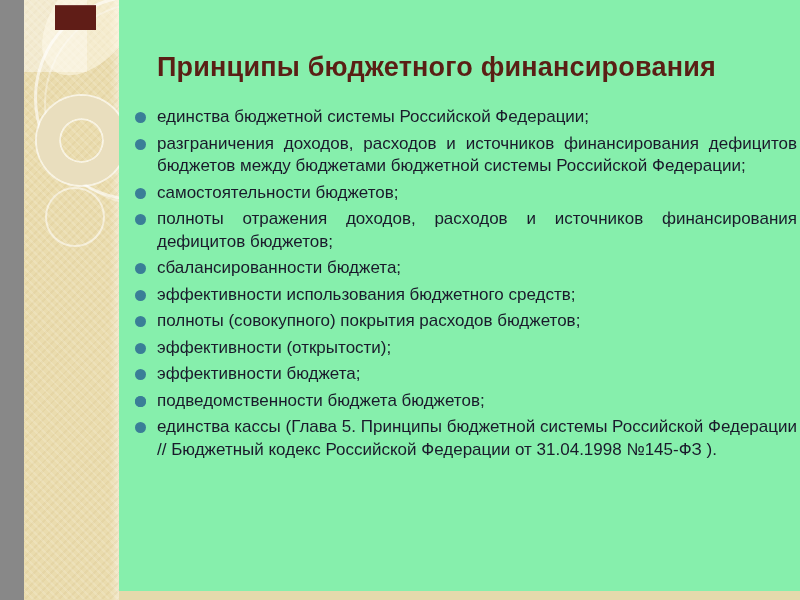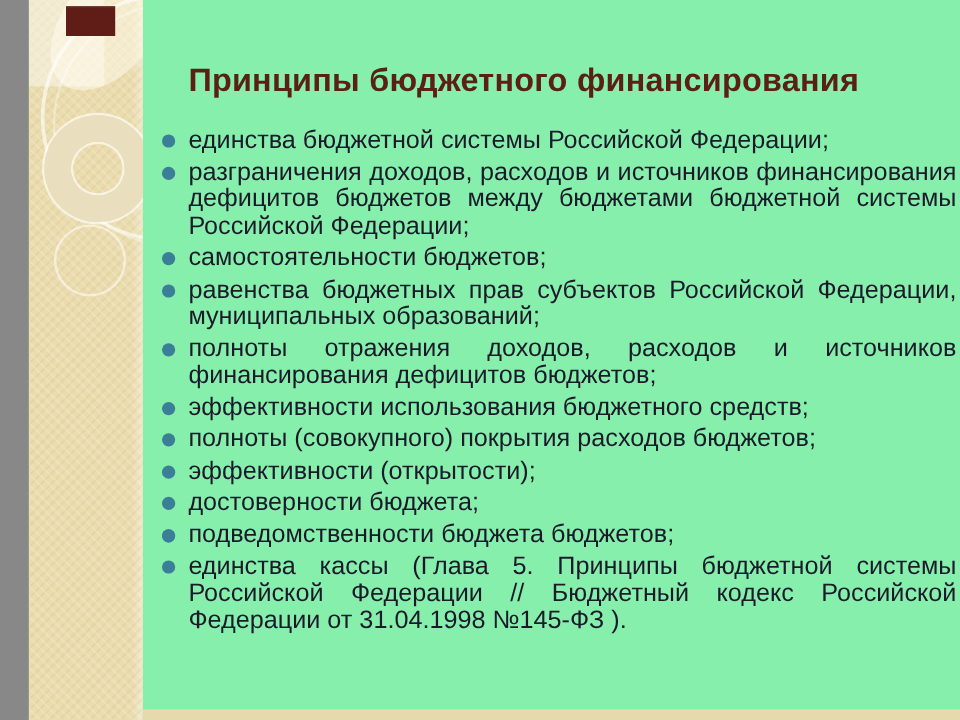--- a/index.html
+++ b/index.html
@@ -54,21 +54,21 @@
   }
   
   .content{position:absolute;left:95px;top:0;width:705px;height:600px;}
   .title{
     position:absolute;left:38px;top:52px;margin:0;width:640px;
     font-size:27px;font-weight:bold;color:#5a1f15;letter-spacing:0.2px;
   }
   .bullets{
     position:absolute;left:16px;top:106px;width:662px;
     margin:0;padding:0;list-style:none;
-    font-size:21px;line-height:22.5px;color:#1a1a2b;
+    font-size:17px;line-height:22.5px;color:#1a1a2b;
   }
   .bullets li{
     position:relative;padding-left:22px;margin:0 0 4px 0;
     text-align:justify;
   }
   .dot{
     position:absolute;left:0;top:6px;width:11px;height:11px;
     background:#3a7e97;border-radius:50%;
   }
 </style>
@@ -88,26 +88,26 @@
 
   <div class="accent"></div>
 
   <main class="content">
     <h1 class="title">Принципы бюджетного финансирования</h1>
 
     <ul class="bullets">
       <li><span class="dot"></span><span>единства бюджетной системы Российской Федерации;</span></li>
       <li><span class="dot"></span><span>разграничения доходов, расходов и источников финансирования дефицитов бюджетов между бюджетами бюджетной системы Российской Федерации;</span></li>
       <li><span class="dot"></span><span>самостоятельности бюджетов;</span></li>
-      <li><span class="dot"></span><span>равенства бюджетных прав субъектов Российской Федерации, муниципальных образований;</span></li>
       <li><span class="dot"></span><span>полноты отражения доходов, расходов и источников финансирования дефицитов бюджетов;</span></li>
+      <li><span class="dot"></span><span>сбалансированности бюджета;</span></li>
       <li><span class="dot"></span><span>эффективности использования бюджетного средств;</span></li>
       <li><span class="dot"></span><span>полноты (совокупного) покрытия расходов бюджетов;</span></li>
       <li><span class="dot"></span><span>эффективности (открытости);</span></li>
-      <li><span class="dot"></span><span>достоверности бюджета;</span></li>
+      <li><span class="dot"></span><span>эффективности бюджета;</span></li>
       <li><span class="dot"></span></li>
       <li><span class="dot"></span><span>подведомственности бюджета бюджетов;</span></li>
       <li><span class="dot"></span><span>единства кассы (Глава 5. Принципы бюджетной системы Российской Федерации // Бюджетный кодекс Российской Федерации от 31.04.1998 №145-ФЗ ).</span></li>
     </ul>
   </main>
 
   <div class="bottom-rule"></div>
 
 </div>
 

